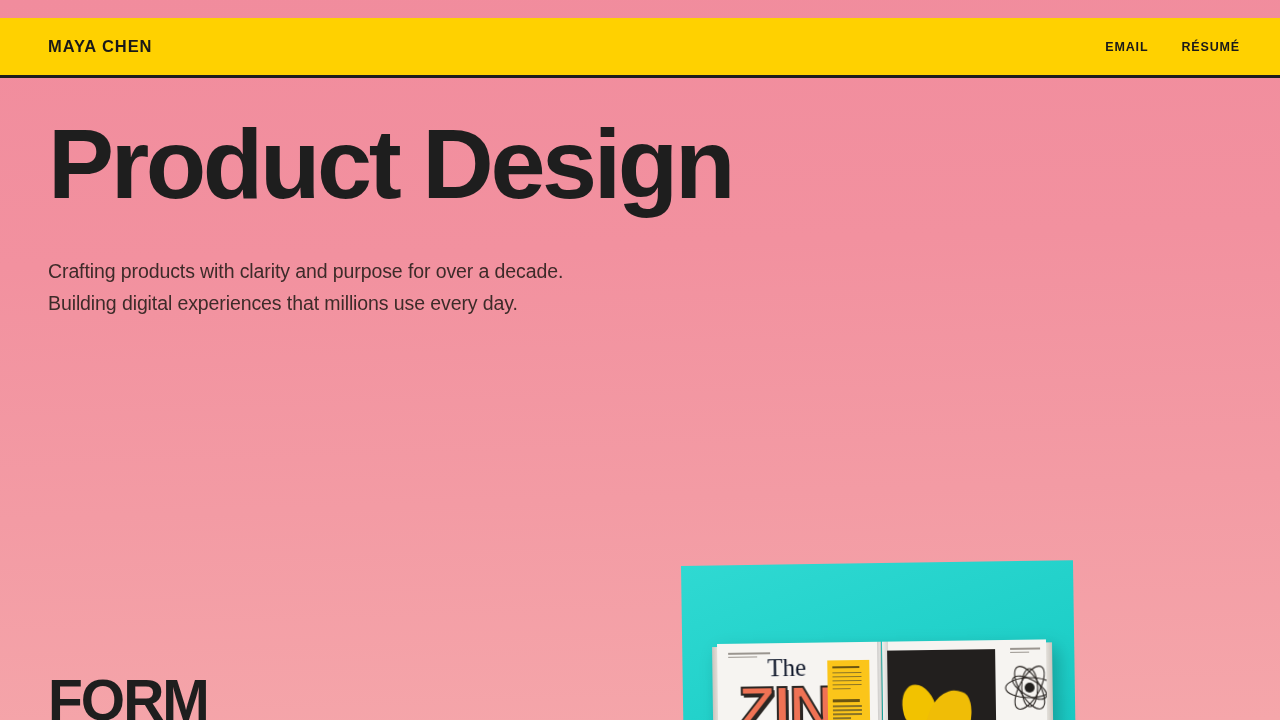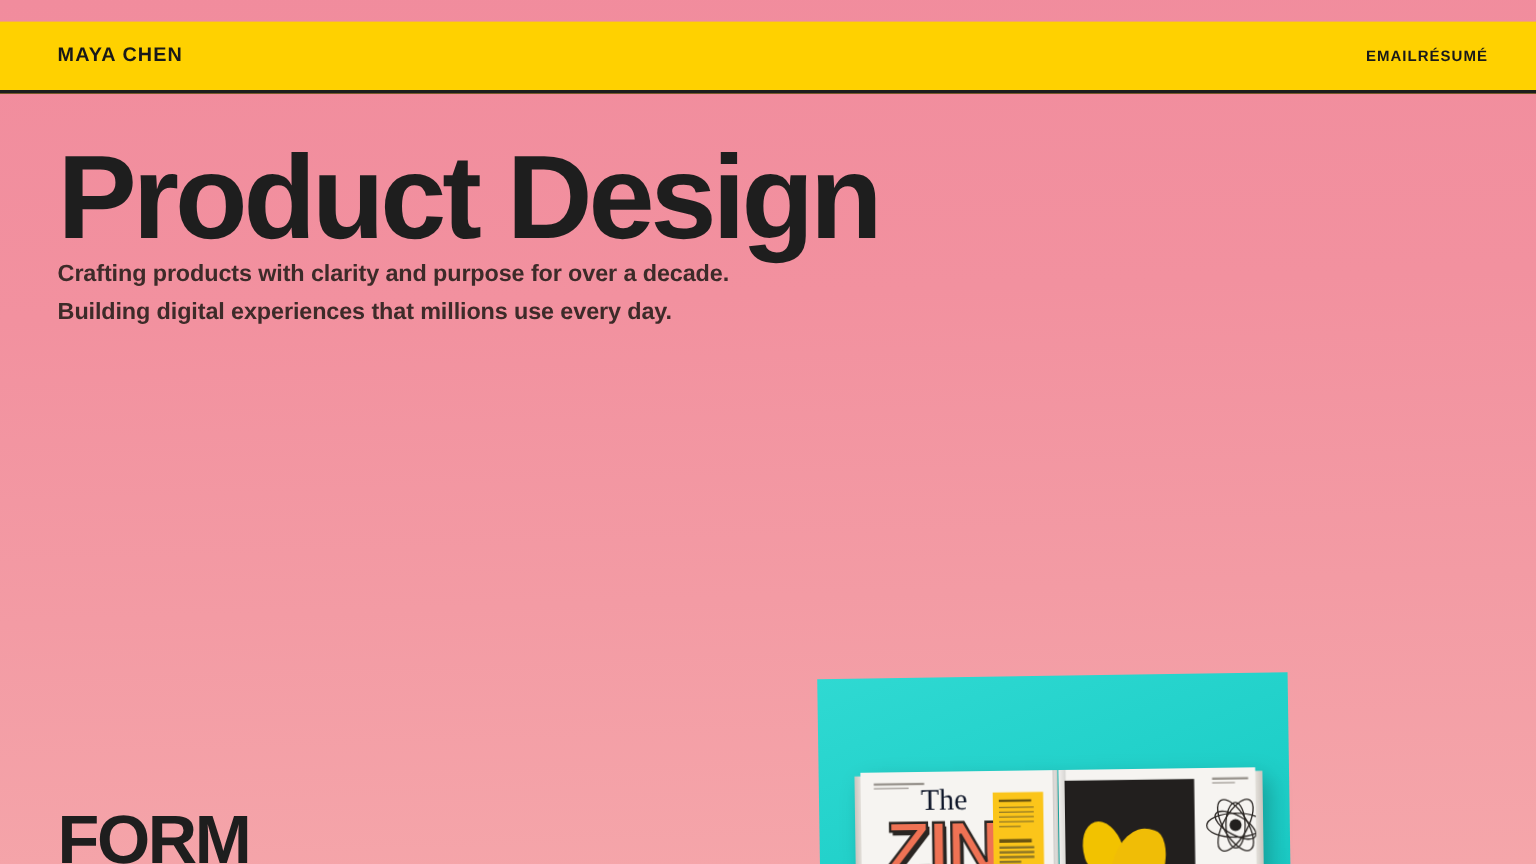--- a/index.html
+++ b/index.html
@@ -45,20 +45,21 @@
     font-weight:bold;
     letter-spacing:0.9px;
     color:#191919;
     line-height:1;
     white-space:nowrap;
   }
 
   #main-nav {
     display:flex;
     align-items:center;
+    gap:33px;
     padding-right:0px;
   }
 
   .nav-link {
     font-size:12.5px;
     font-weight:bold;
     letter-spacing:0.85px;
     color:#191919;
     text-decoration:none;
     white-space:nowrap;
@@ -89,25 +90,26 @@
   #heading-ampersand {
     font-family:"Liberation Serif", serif;
     font-weight:bold;
     color:#4b3530;
     font-size:104px;
     letter-spacing:-2px;
     padding-right:14px;
   }
 
   #hero-subtitle {
+    margin-top:43px;
     font-size:19.5px;
     line-height:1.66;
     color:#3d2b29;
     letter-spacing:-0.1px;
-    font-weight:700;
+    font-weight:400;
   }
   #hero-subtitle .sub-line { display:block; white-space:nowrap; }
 
   
   #section-label {
     position:absolute;
     left:48px;
     top:672px;
     font-size:57px;
     font-weight:bold;

